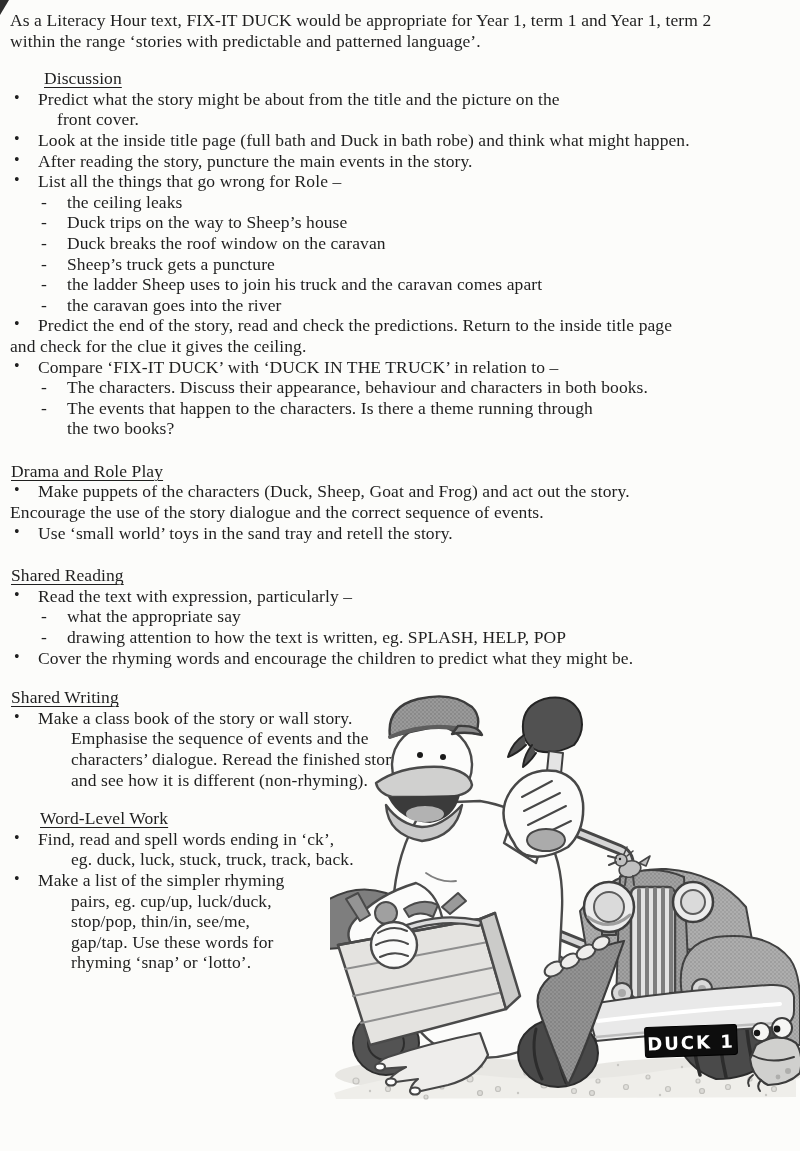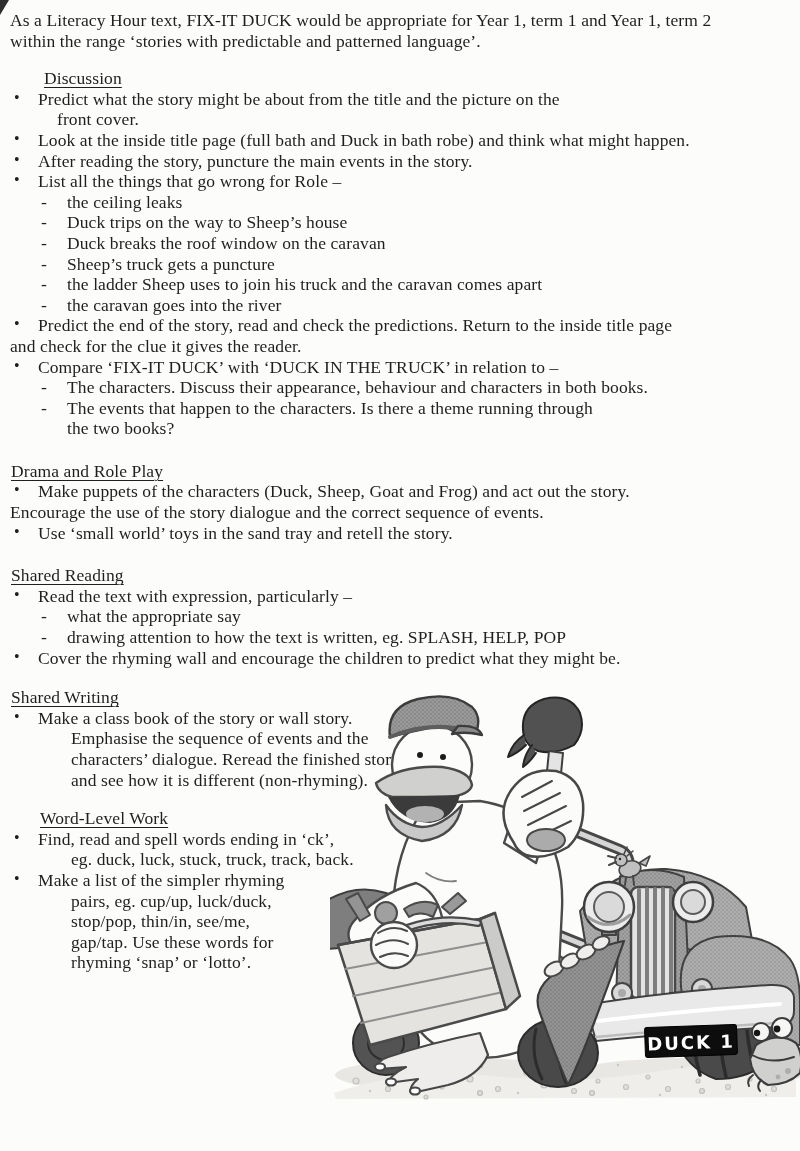--- a/index.html
+++ b/index.html
@@ -47,34 +47,34 @@
     <div class="ln b">Look at the inside title page (full bath and Duck in bath robe) and think what might happen.</div>
     <div class="ln b">After reading the story, puncture the main events in the story.</div>
     <div class="ln b">List all the things that go wrong for Role –</div>
     <div class="ln d">the ceiling leaks</div>
     <div class="ln d">Duck trips on the way to Sheep’s house</div>
     <div class="ln d">Duck breaks the roof window on the caravan</div>
     <div class="ln d">Sheep’s truck gets a puncture</div>
     <div class="ln d">the ladder Sheep uses to join his truck and the caravan comes apart</div>
     <div class="ln d">the caravan goes into the river</div>
     <div class="ln b">Predict the end of the story, read and check the predictions. Return to the inside title page</div>
-    <div class="ln c">and check for the clue it gives the reader.</div>
+    <div class="ln c">and check for the clue it gives the ceiling.</div>
     <div class="ln b">Compare ‘FIX-IT DUCK’ with ‘DUCK IN THE TRUCK’ in relation to –</div>
     <div class="ln d">The characters. Discuss their appearance, behaviour and characters in both books.</div>
     <div class="ln d">The events that happen to the characters. Is there a theme running through</div>
     <div class="ln d2">the two books?</div>
     <div class="ln h mtB">Drama and Role Play</div>
     <div class="ln b">Make puppets of the characters (Duck, Sheep, Goat and Frog) and act out the story.</div>
     <div class="ln c">Encourage the use of the story dialogue and the correct sequence of events.</div>
     <div class="ln b">Use ‘small world’ toys in the sand tray and retell the story.</div>
     <div class="ln h mtB">Shared Reading</div>
     <div class="ln b">Read the text with expression, particularly –</div>
     <div class="ln d">what the appropriate say</div>
     <div class="ln d">drawing attention to how the text is written, eg. SPLASH, HELP, POP</div>
-    <div class="ln b">Cover the rhyming wall and encourage the children to predict what they might be.</div>
+    <div class="ln b">Cover the rhyming words and encourage the children to predict what they might be.</div>
     <div class="ln h mtC">Shared Writing</div>
     <div class="ln b">Make a class book of the story or wall story.</div>
     <div class="ln i">Emphasise the sequence of events and the</div>
     <div class="ln i">characters’ dialogue. Reread the finished story</div>
     <div class="ln i">and see how it is different (non-rhyming).</div>
     <div class="ln h mtD">Word-Level Work</div>
     <div class="ln b">Find, read and spell words ending in ‘ck’,</div>
     <div class="ln i">eg. duck, luck, stuck, truck, track, back.</div>
     <div class="ln b">Make a list of the simpler rhyming</div>
     <div class="ln i">pairs, eg. cup/up, luck/duck,</div>

